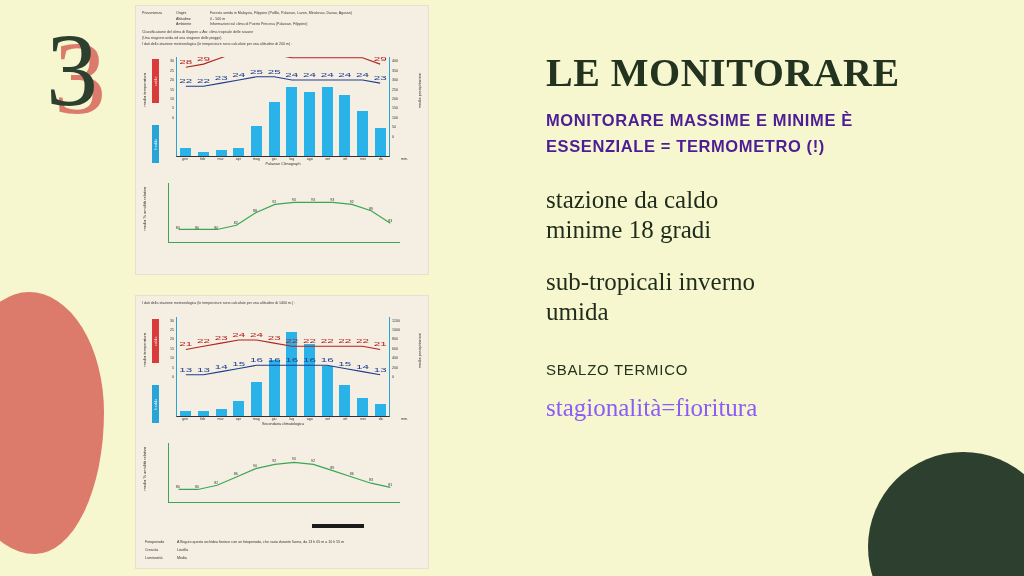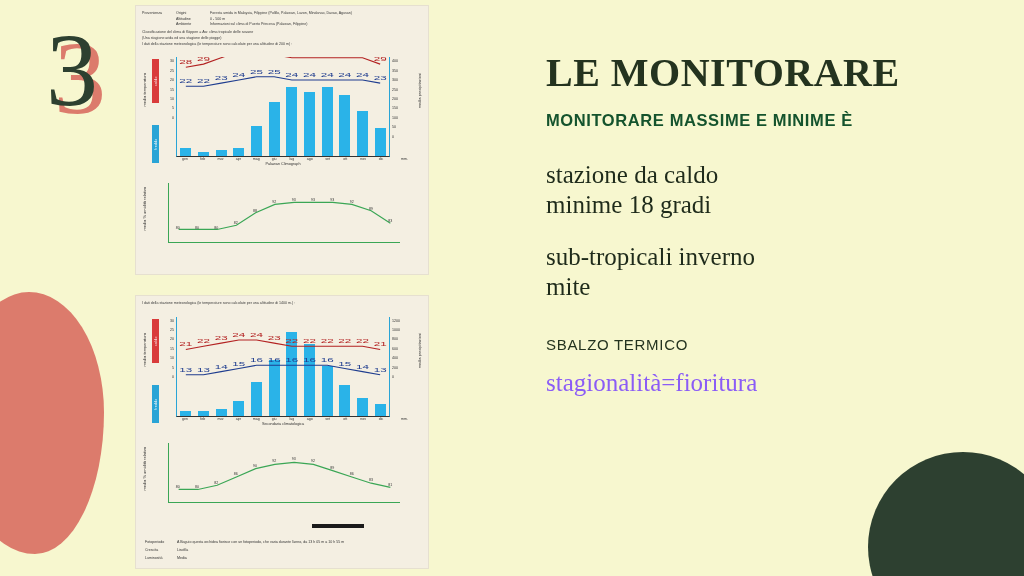--- a/index.html
+++ b/index.html
@@ -60,21 +60,21 @@
     letter-spacing: 0.5px;
     color: #24331f;
     margin: 0 0 14px 0;
     line-height: 1.05;
   }
   .subtitle {
     font-family: "Liberation Sans", sans-serif;
     font-weight: bold;
     font-size: 16.5px;
     letter-spacing: 0.6px;
-    color: #14532d;
+    color: #4c1d95;
     line-height: 1.55;
     margin: 0 0 26px 0;
   }
   .serif-block {
     font-family: "Liberation Serif", serif;
     font-size: 25px;
     color: #1f2b1b;
     line-height: 1.2;
     margin: 0 0 22px 0;
   }
@@ -234,28 +234,29 @@
 
 <div class="numeral">
   <div class="shadow">3</div>
   <div class="front">3</div>
 </div>
 
 <div class="right-col">
   <h1 class="title">LE MONITORARE</h1>
   <div class="subtitle">
     <div>MONITORARE MASSIME E MINIME È</div>
+    <div>ESSENZIALE = TERMOMETRO (!)</div>
   </div>
   <div class="serif-block">
     <div>stazione da caldo</div>
     <div>minime 18 gradi</div>
   </div>
   <div class="serif-block">
     <div>sub-tropicali inverno</div>
-    <div>mite</div>
+    <div>umida</div>
   </div>
   <div class="small-caps">SBALZO TERMICO</div>
   <div class="serif-last">stagionalità=fioritura</div>
 </div>
 
 <div class="panel panel-top">
 
   <div class="meta">
     <table>
       <tbody>

